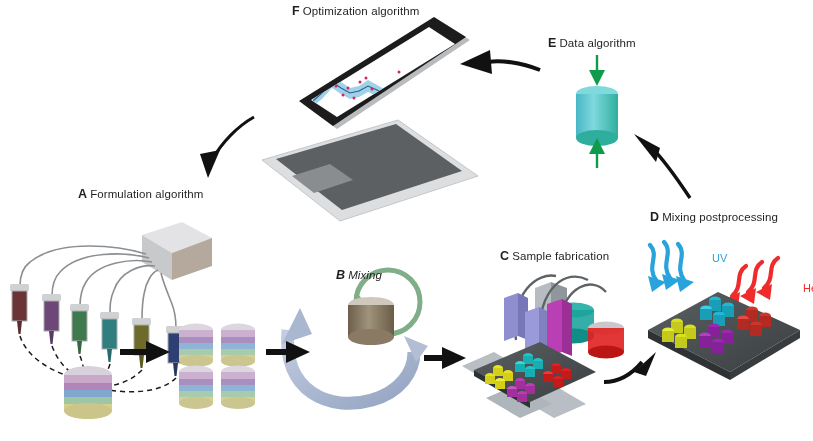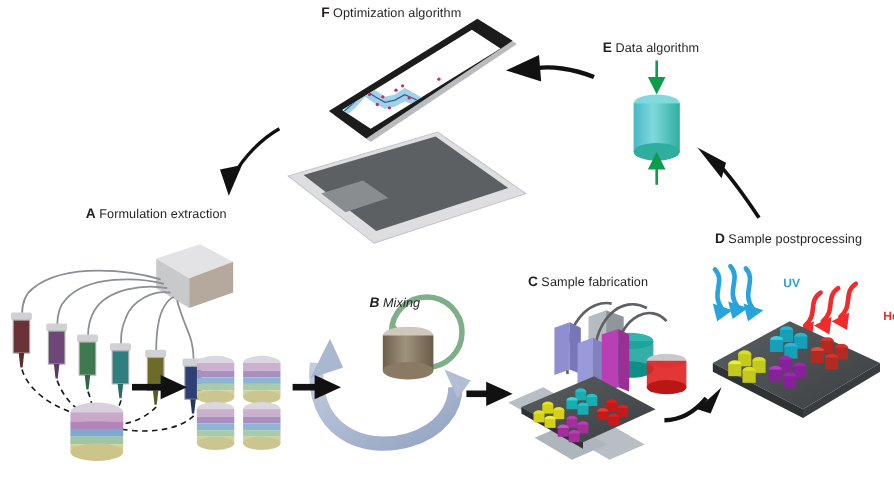--- a/index.html
+++ b/index.html
@@ -4,21 +4,21 @@
 <title>Autonomous materials discovery workflow</title>
 <style>
   html,body{margin:0;padding:0;background:#ffffff;}
   body{width:813px;height:441px;position:relative;overflow:hidden;
        font-family:"Liberation Sans",sans-serif;color:#1a1a1a;}
   #stage{position:absolute;inset:0;width:813px;height:433px;}
 
   .label{position:absolute;white-space:nowrap;font-size:11.5px;color:#231f20;
          letter-spacing:.1px;line-height:1;}
   .label .ltr{font-weight:bold;font-size:12.5px;margin-right:3px;}
-  .annot{position:absolute;font-size:11px;white-space:nowrap;font-weight:700;padding-left:40px;}
+  .annot{position:absolute;font-size:11px;white-space:nowrap;font-weight:400;padding-left:40px;}
 
   svg.layer{position:absolute;left:0;top:0;width:813px;height:441px;overflow:visible;}
 </style>
 </head>
 <body>
 
 <div id="stage">
 
   <svg class="layer" viewBox="0 0 813 441">
     <defs>
@@ -414,32 +414,32 @@
 
   <div class="label" style="left:292px;top:5px;">
     <span class="ltr">F</span><span>Optimization algorithm</span>
   </div>
 
   <div class="label" style="left:548px;top:37px;">
     <span class="ltr">E</span><span>Data algorithm</span>
   </div>
 
   <div class="label" style="left:78px;top:188px;">
-    <span class="ltr">A</span><span>Formulation extraction</span>
+    <span class="ltr">A</span><span>Formulation algorithm</span>
   </div>
 
   <div class="label" style="left:336px;top:269px;font-style:italic;">
     <span class="ltr">B</span><span>Mixing</span>
   </div>
 
-  <div class="label" style="left:480px;top:250px;">
+  <div class="label" style="left:500px;top:250px;">
     <span class="ltr">C</span><span>Sample fabrication</span>
   </div>
 
   <div class="label" style="left:650px;top:211px;">
-    <span class="ltr">D</span><span>Sample postprocessing</span>
+    <span class="ltr">D</span><span>Mixing postprocessing</span>
   </div>
 
   <div class="annot" style="left:672px;top:252px;color:#29a3dc;">UV</div>
 
   <div class="annot" style="left:763px;top:282px;color:#ef2b2b;">Heat</div>
 
 </div>
 
 </body></html>

